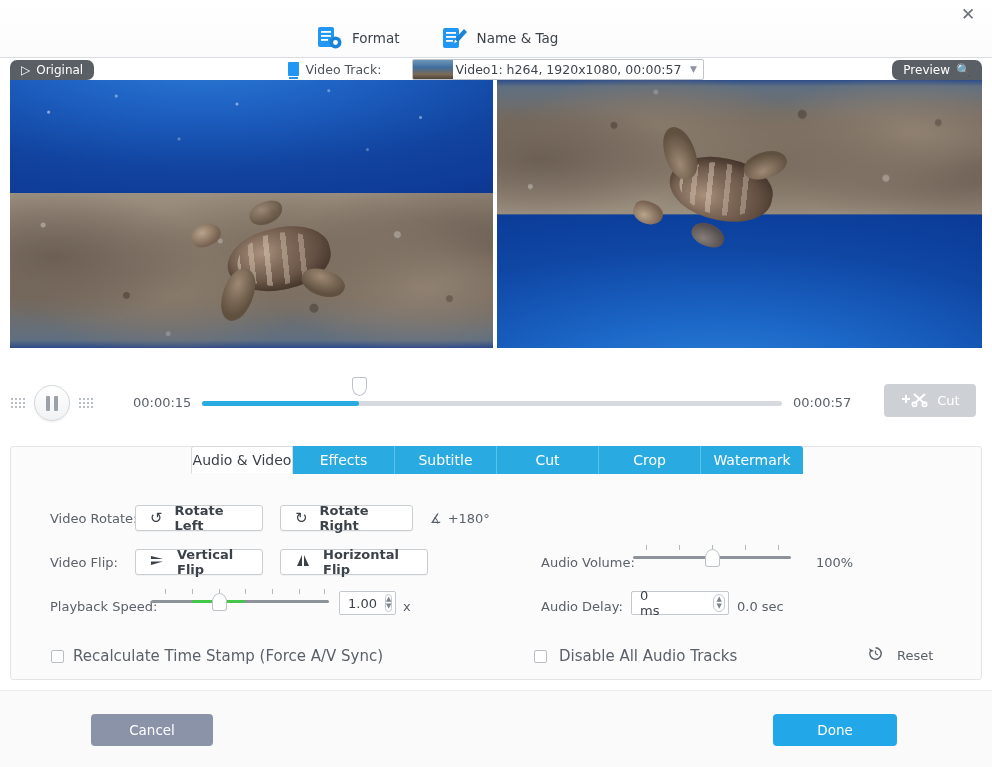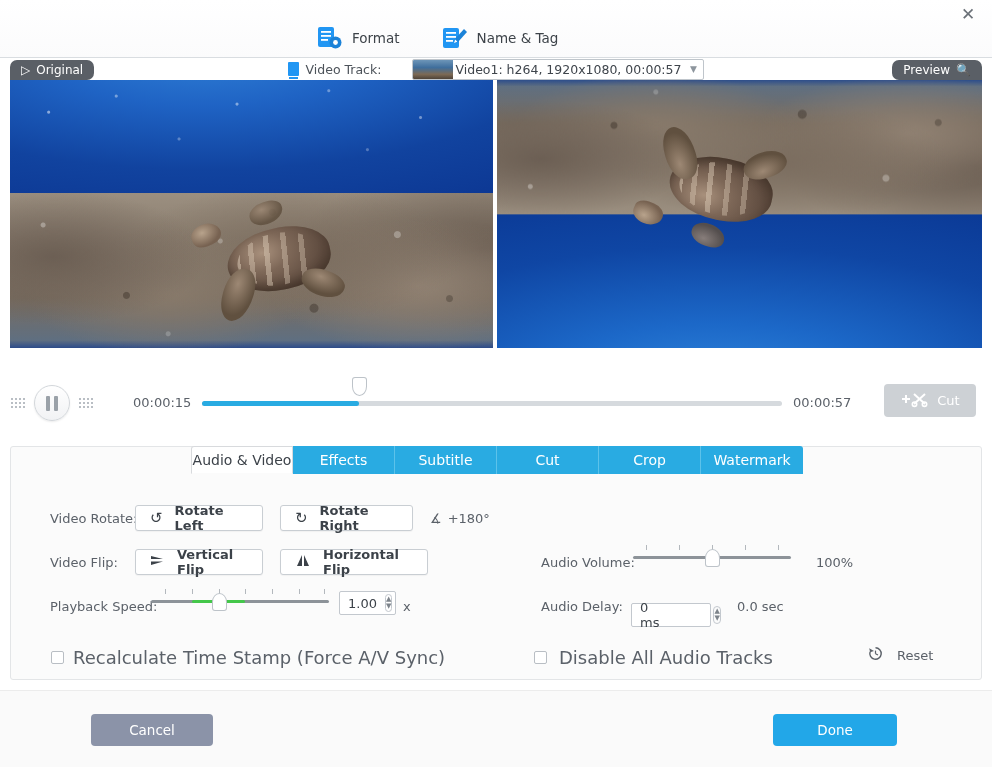--- a/index.html
+++ b/index.html
@@ -238,21 +238,21 @@
   .slider .ticks { position:absolute; left:0; right:0; top:0; height:6px; }
   .slider .ticks i { position:absolute; top:0; width:1px; height:5px; background:#b3b8bd; }
   .slider .bar { position:absolute; left:0; right:0; top:11px; height:3px; background:#8d9399; border-radius:2px; }
   .slider .act { position:absolute; top:11px; height:3px; background:#44c74a; border-radius:2px; }
   .slider .knob {
     position:absolute; top:4px; width:15px; height:18px; background:#fff;
     border:1px solid #bdc3c9; border-radius:50% 50% 3px 3px;
   }
 
   .chk { width:13px; height:13px; border:1px solid #b9bec4; border-radius:2px; background:#fff; cursor:pointer; }
-  .chk-label { font-size:18px; color:#5b6169; }
+  .chk-label { font-size:15px; color:#5b6169; }
 
   .reset { display:flex; align-items:center; gap:14px; font-size:13px; color:#5b6169; cursor:pointer; }
 
   
   .footer { position:absolute; left:0; top:690px; width:992px; height:77px; background:#fafafa; border-top:1px solid #ececec;}
   .fbtn {
     position:absolute; top:23px; width:122px; height:32px; border-radius:4px;
     display:flex; align-items:center; justify-content:center;
     font-size:13.5px; color:#fff; cursor:pointer;
   }
@@ -478,21 +478,21 @@
         <i style="left:50%"></i>
         <i style="left:71%"></i>
         <i style="left:92%"></i>
     </div>
     <div class="bar"></div>
     <div class="knob" id="volknob" style="left: calc(50% - 7px);"></div>
   </div>
   <div style="position:absolute;left:805px;top:108px;font-size:13px;color:#5b6169;">100%</div>
 
   <div style="position:absolute;left:530px;top:152px;" class="row-label">Audio Delay:</div>
-  <div class="spin" style="position:absolute;left:620px;top:156px;width:80px;gap:46px;">
+  <div class="spin" style="position:absolute;left:620px;top:144px;width:98px;gap:46px;">
     <span class="val" style="text-align:left;">0 ms</span>
     <span class="arrows">
         <span>▲</span>
         <span>▼</span>
       </span>
   </div>
   <div style="position:absolute;left:726px;top:152px;font-size:13px;color:#5b6169;">0.0 sec</div>
 
   <div style="position:absolute;left:40px;top:200px;display:flex;align-items:center;gap:9px;">
     <span class="chk"></span>

